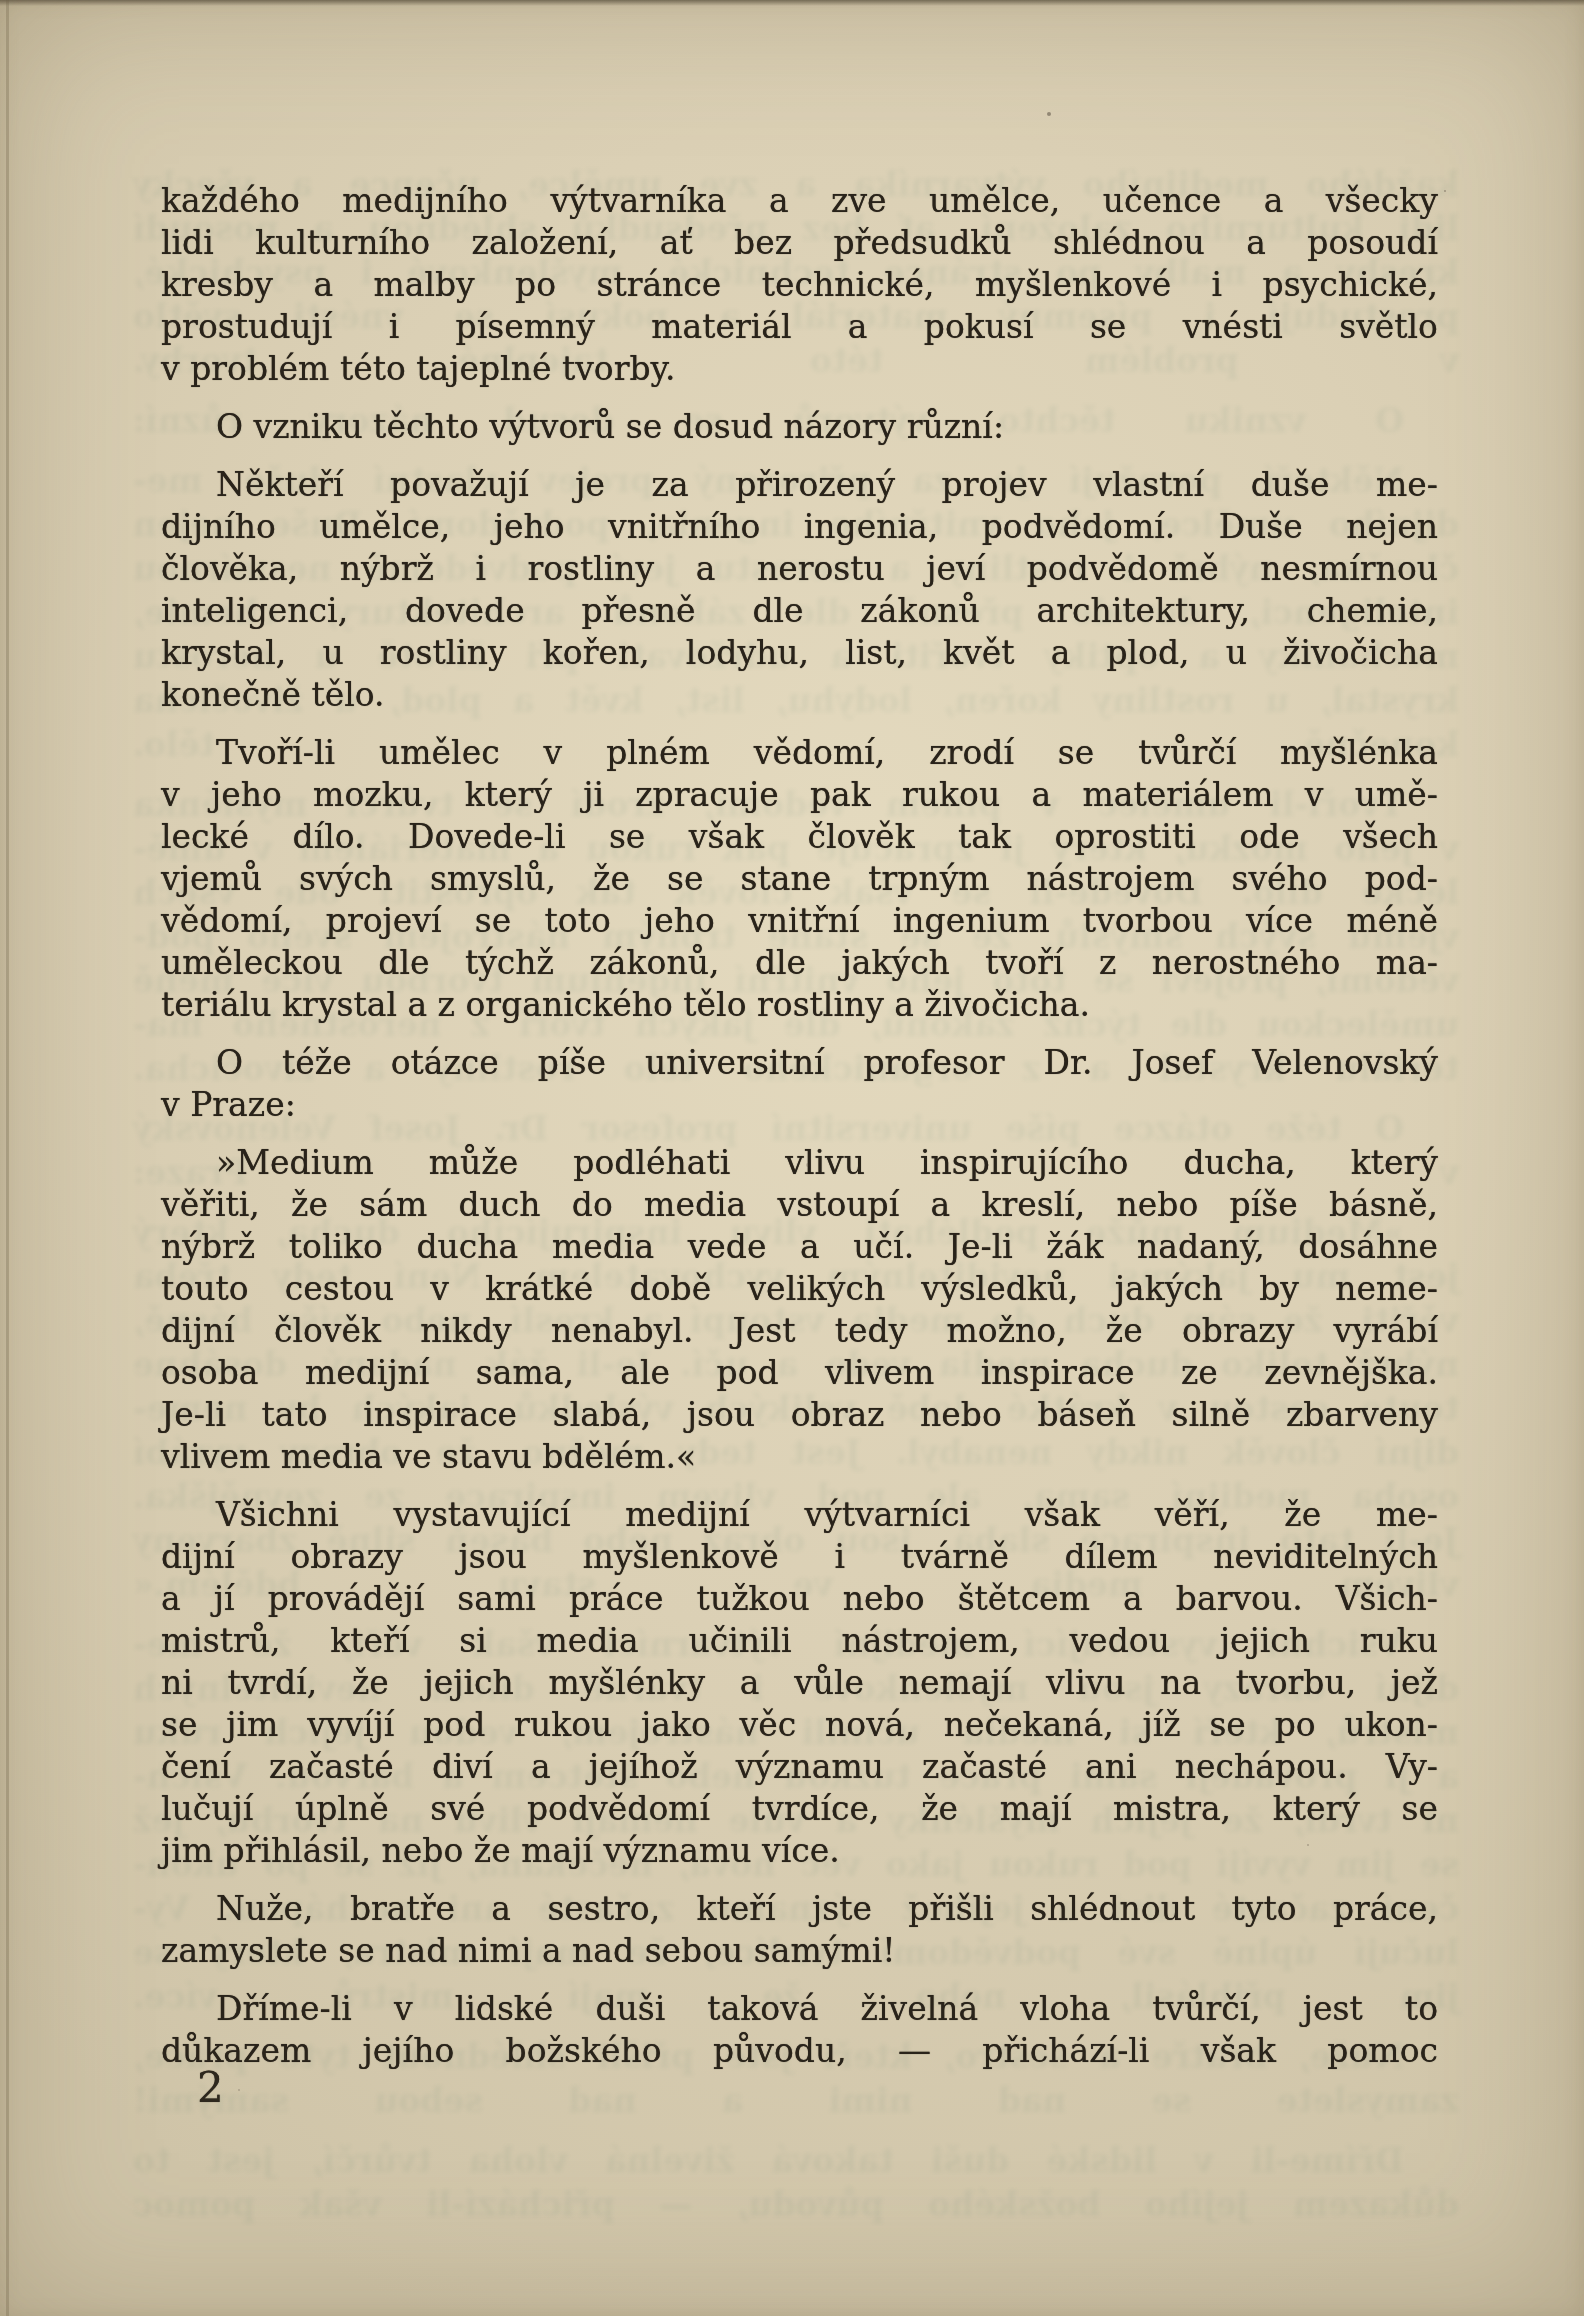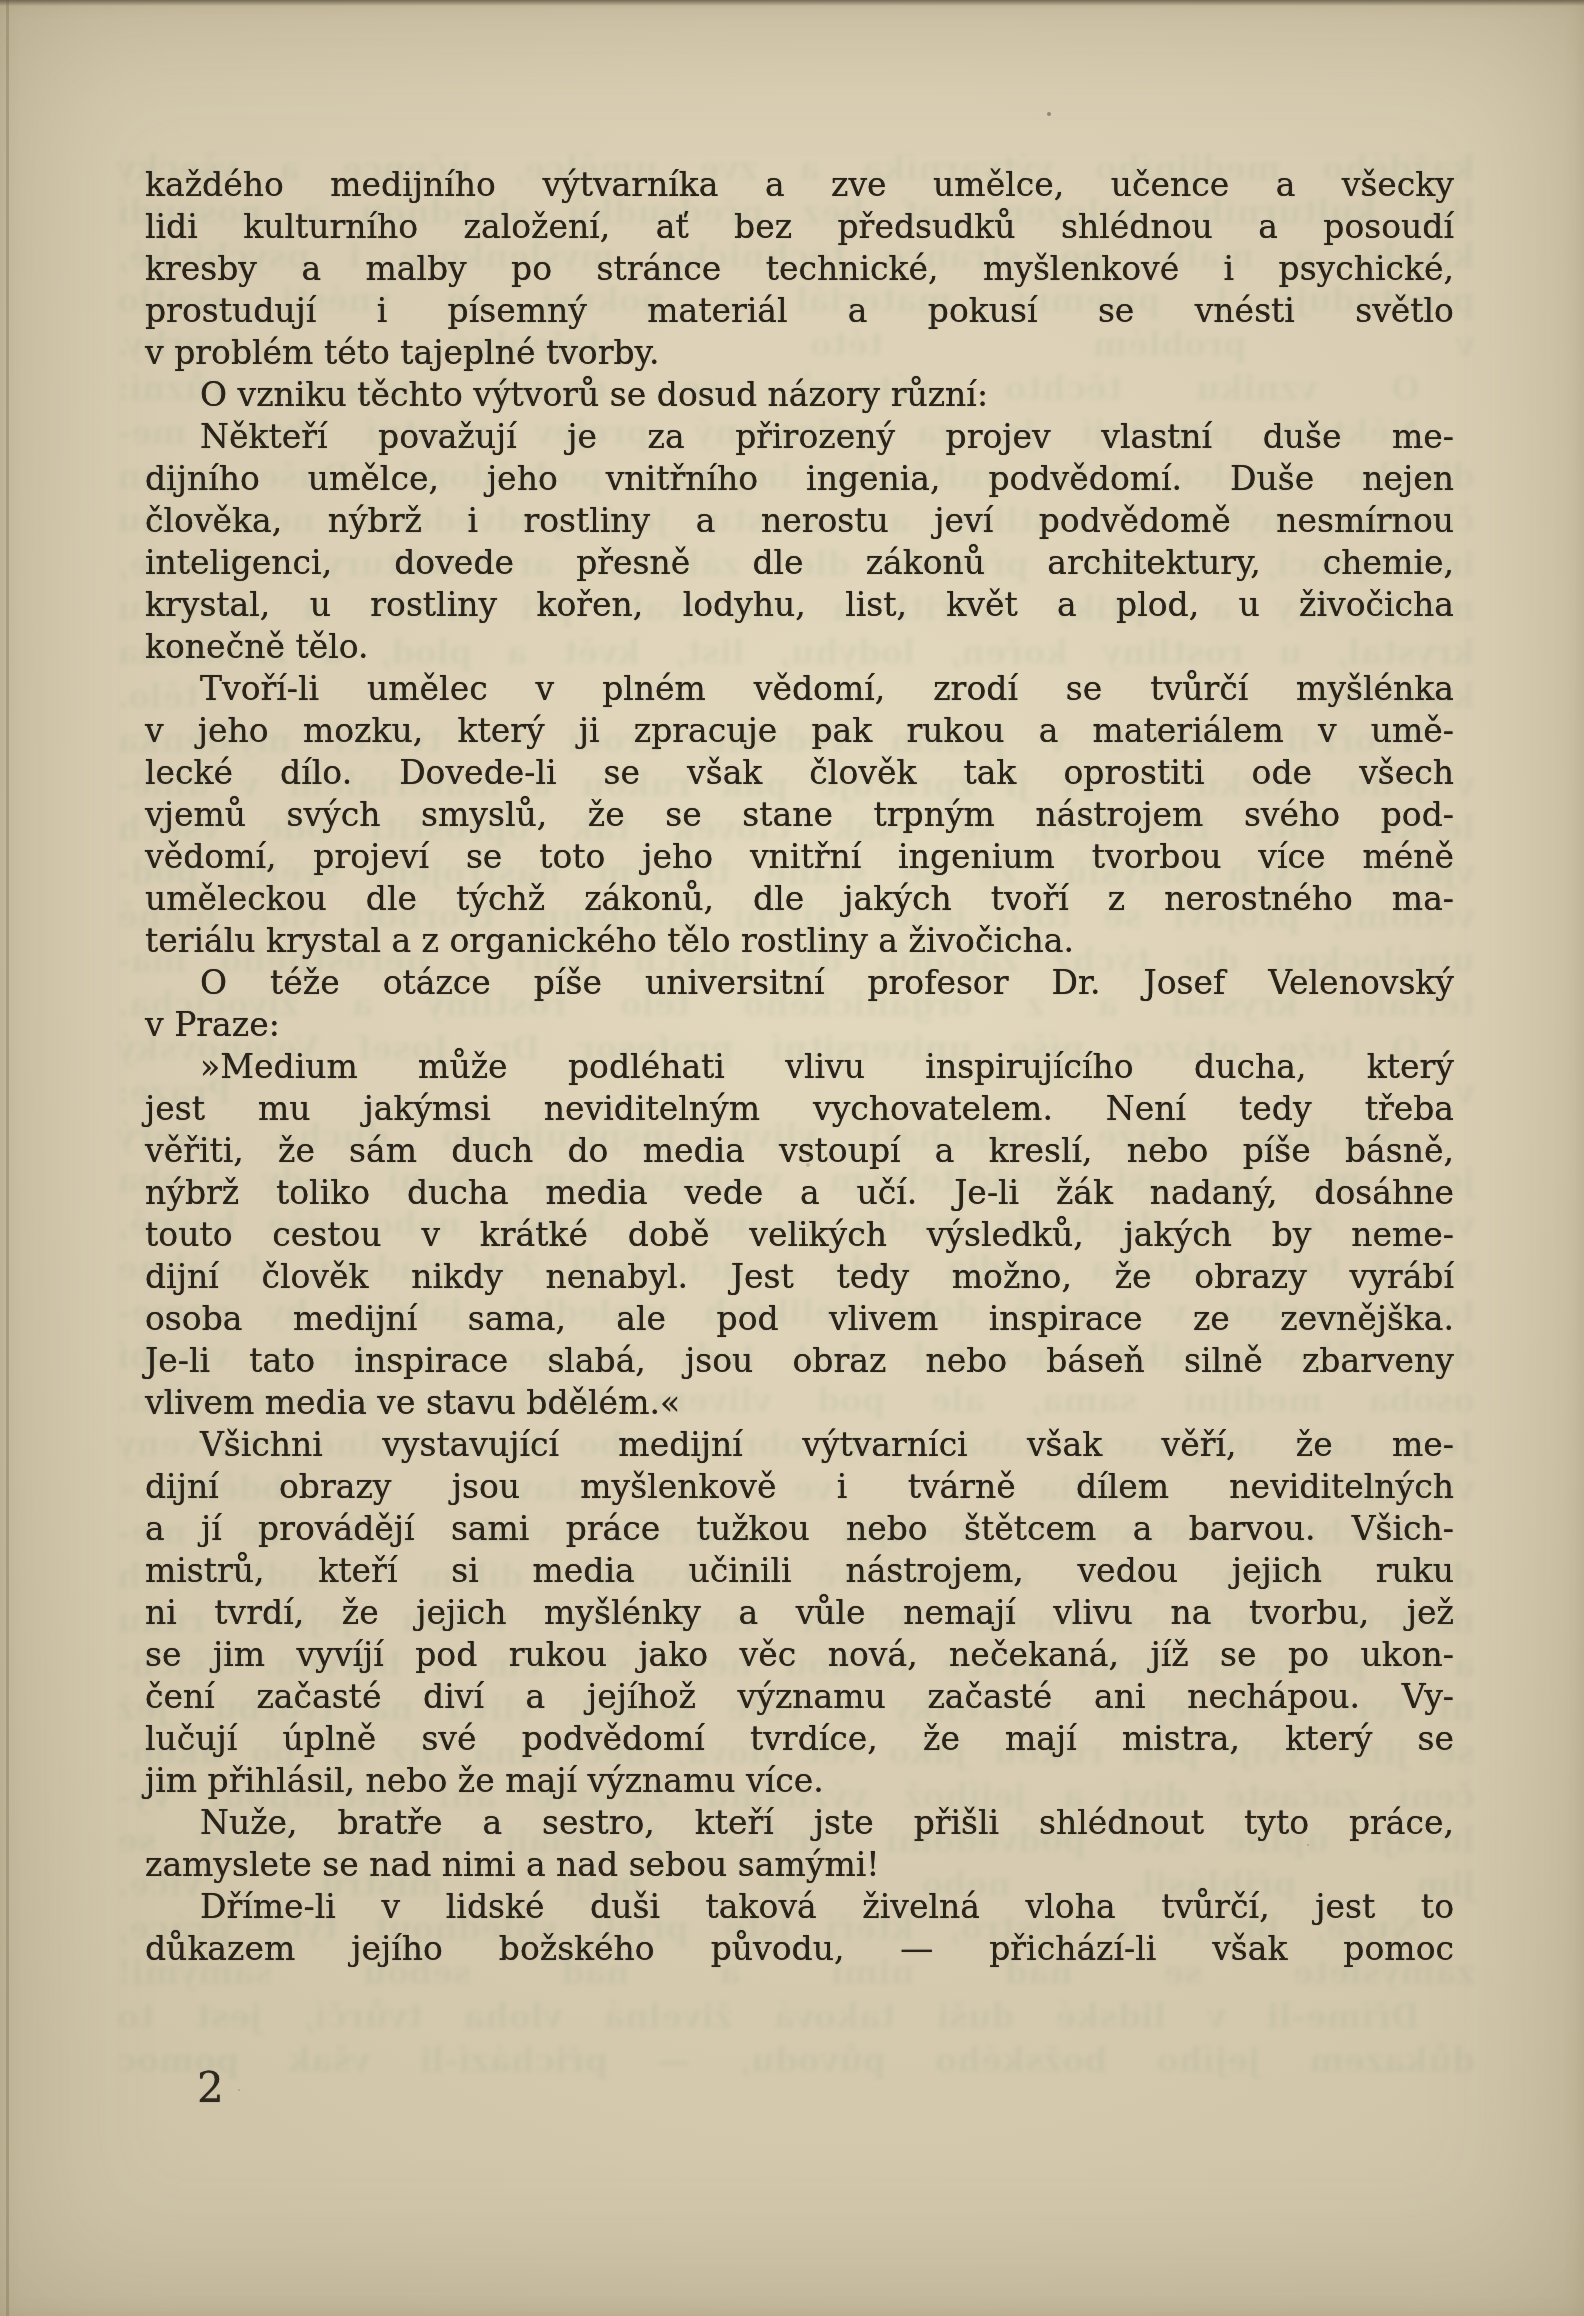--- a/index.html
+++ b/index.html
@@ -33,21 +33,21 @@
   .text-block {
     position: absolute; left: 145px; top: 164px; width: 1309px;
     color: #29231a;
     font-size: 33px;
     line-height: 42px;
     text-shadow: 0 0 0.8px rgba(41,35,26,.85);
   }
   .line { text-align: justify; text-align-last: justify; }
   .line.endline { text-align-last: left; }
   .line.indent { text-indent: 55px; }
-  .para { margin: 0; }
+  .para { margin: 16px; }
   
   .ghost {
     position: absolute; left: 117px; top: 147px; width: 1358px;
     color: #41705f;
     opacity: 0.07;
     filter: blur(2px);
     transform: scaleX(-1);
     font-size: 33px;
     line-height: 44px;
     font-weight: bold;
@@ -167,21 +167,20 @@
         <div class="line">vědomí, projeví se toto jeho vnitřní ingenium tvorbou více méně</div>
         <div class="line">uměleckou dle týchž zákonů, dle jakých tvoří z nerostného ma-</div>
         <div class="line endline">teriálu krystal a z organického tělo rostliny a živočicha.</div>
       </div>
       <div class="para">
         <div class="line indent">O téže otázce píše universitní profesor Dr. Josef Velenovský</div>
         <div class="line endline">v Praze:</div>
       </div>
       <div class="para">
         <div class="line indent">»Medium může podléhati vlivu inspirujícího ducha, který</div>
-        <div class="line">jest mu jakýmsi neviditelným vychovatelem. Není tedy třeba</div>
         <div class="line">věřiti, že sám duch do media vstoupí a kreslí, nebo píše básně,</div>
         <div class="line">nýbrž toliko ducha media vede a učí. Je-li žák nadaný, dosáhne</div>
         <div class="line">touto cestou v krátké době velikých výsledků, jakých by neme-</div>
         <div class="line">dijní člověk nikdy nenabyl. Jest tedy možno, že obrazy vyrábí</div>
         <div class="line">osoba medijní sama, ale pod vlivem inspirace ze zevnějška.</div>
         <div class="line">Je-li tato inspirace slabá, jsou obraz nebo báseň silně zbarveny</div>
         <div class="line endline">vlivem media ve stavu bdělém.«</div>
       </div>
       <div class="para">
         <div class="line indent">Všichni vystavující medijní výtvarníci však věří, že me-</div>

